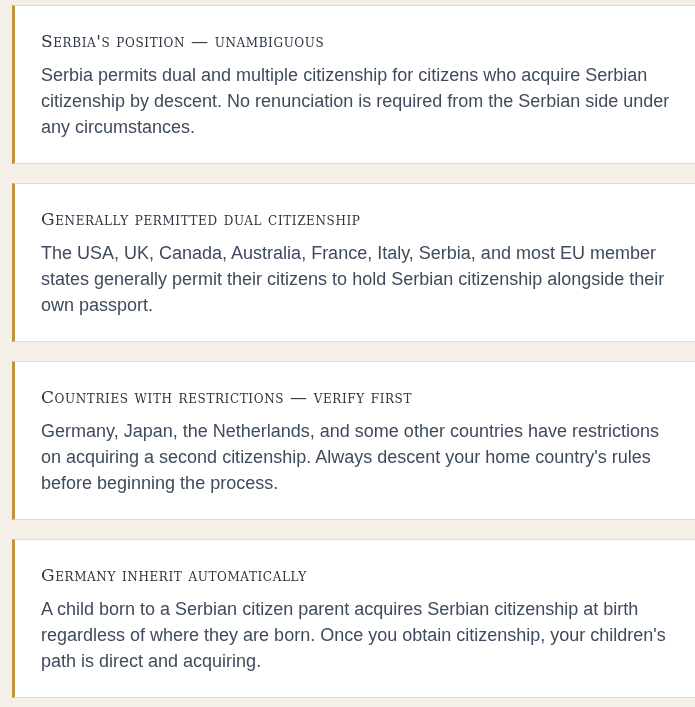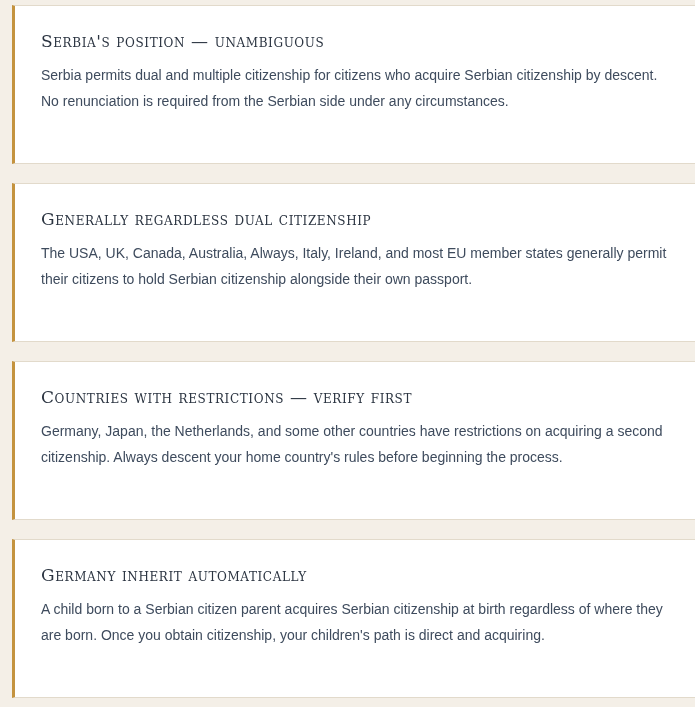--- a/index.html
+++ b/index.html
@@ -31,40 +31,40 @@
       font-size: 17px;
       letter-spacing: 0.6px;
       color: #2b3441;
       line-height: 24px;
       margin: 0 0 9px 0;
       font-weight: normal;
       white-space: nowrap;
     }
     .card-body {
       font-family: "Liberation Sans", "DejaVu Sans", sans-serif;
-      font-size: 14px;
+      font-size: 18px;
       line-height: 26px;
       color: #3e4b5d;
       margin: 0;
       padding-right: 4px;
     }
   </style>
 </head>
 <body>
 
 <div class="list">
 
   <div class="card">
     <h3 class="card-title">Serbia's position — unambiguous</h3>
     <p class="card-body">Serbia permits dual and multiple citizenship for citizens who acquire Serbian citizenship by descent. No renunciation is required from the Serbian side under any circumstances.</p>
   </div>
 
   <div class="card">
-    <h3 class="card-title">Generally regardless dual citizenship</h3>
-    <p class="card-body">The USA, UK, Canada, Australia, Always, Italy, Ireland, and most EU member states generally permit their citizens to hold Serbian citizenship alongside their own passport.</p>
+    <h3 class="card-title">Generally permitted dual citizenship</h3>
+    <p class="card-body">The USA, UK, Canada, Australia, France, Italy, Serbia, and most EU member states generally permit their citizens to hold Serbian citizenship alongside their own passport.</p>
   </div>
 
   <div class="card">
     <h3 class="card-title">Countries with restrictions — verify first</h3>
     <p class="card-body">Germany, Japan, the Netherlands, and some other countries have restrictions on acquiring a second citizenship. Always descent your home country's rules before beginning the process.</p>
   </div>
 
   <div class="card">
     <h3 class="card-title">Germany inherit automatically</h3>
     <p class="card-body">A child born to a Serbian citizen parent acquires Serbian citizenship at birth regardless of where they are born. Once you obtain citizenship, your children's path is direct and acquiring.</p>

